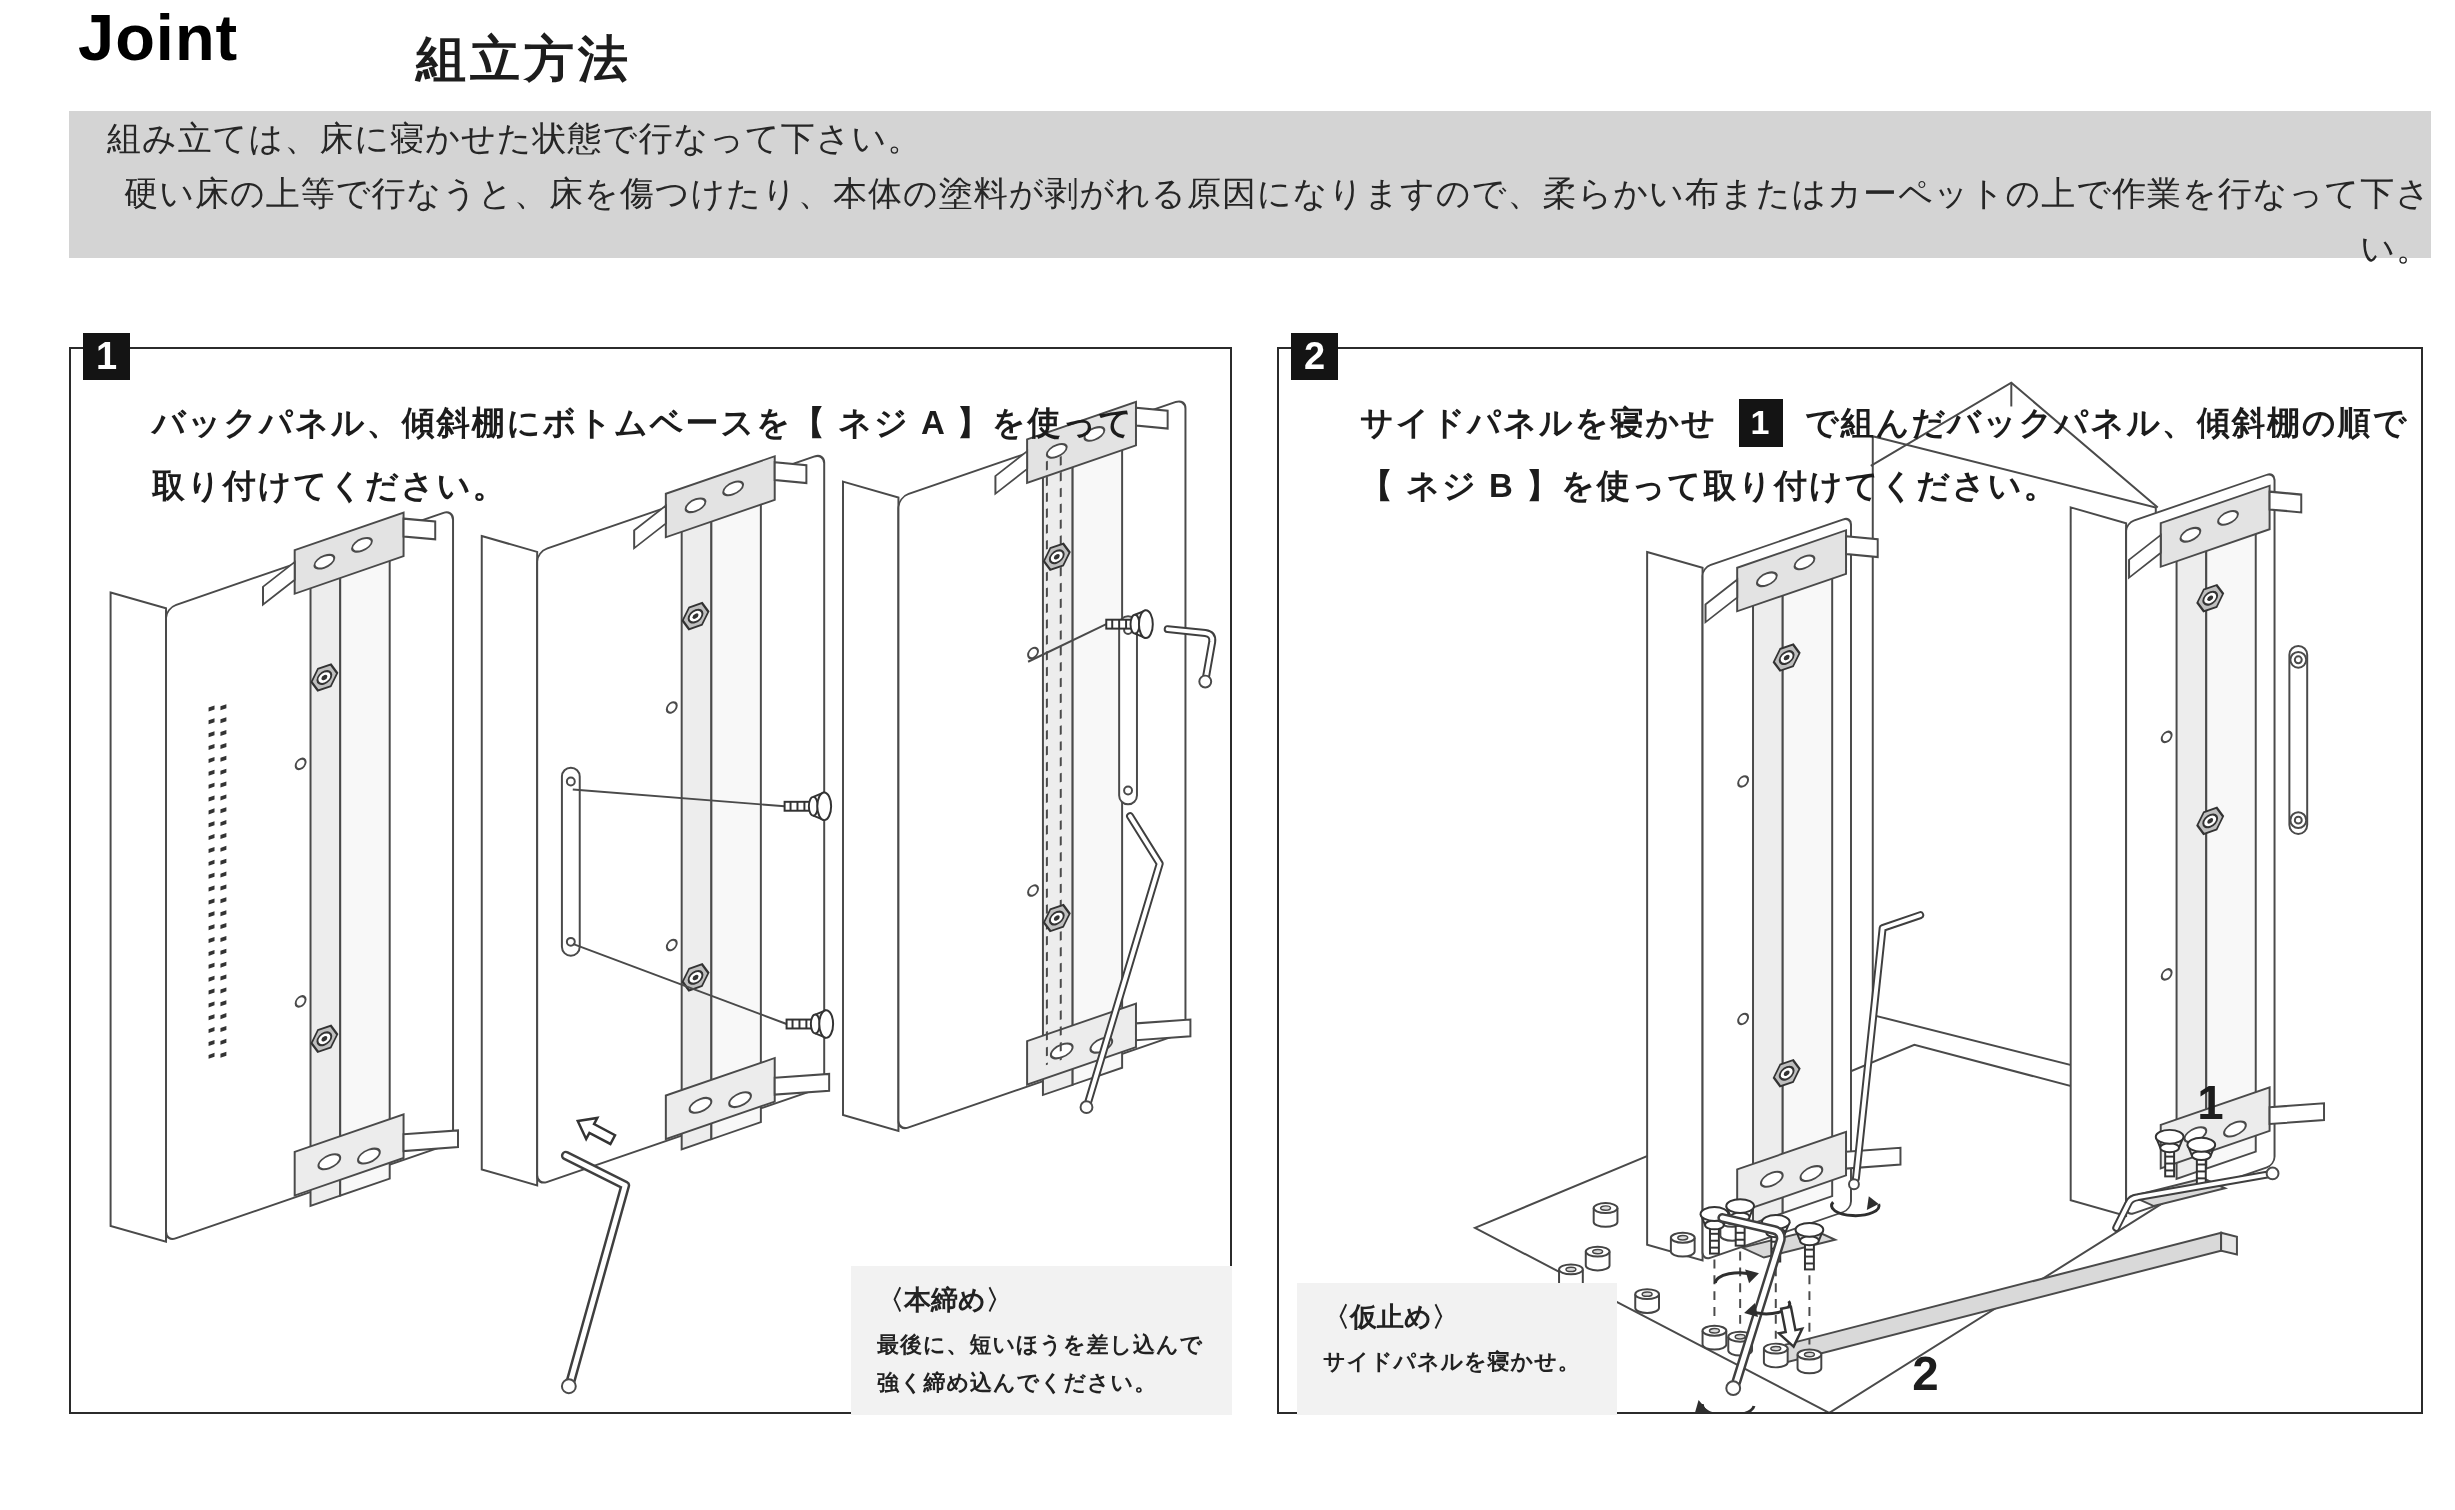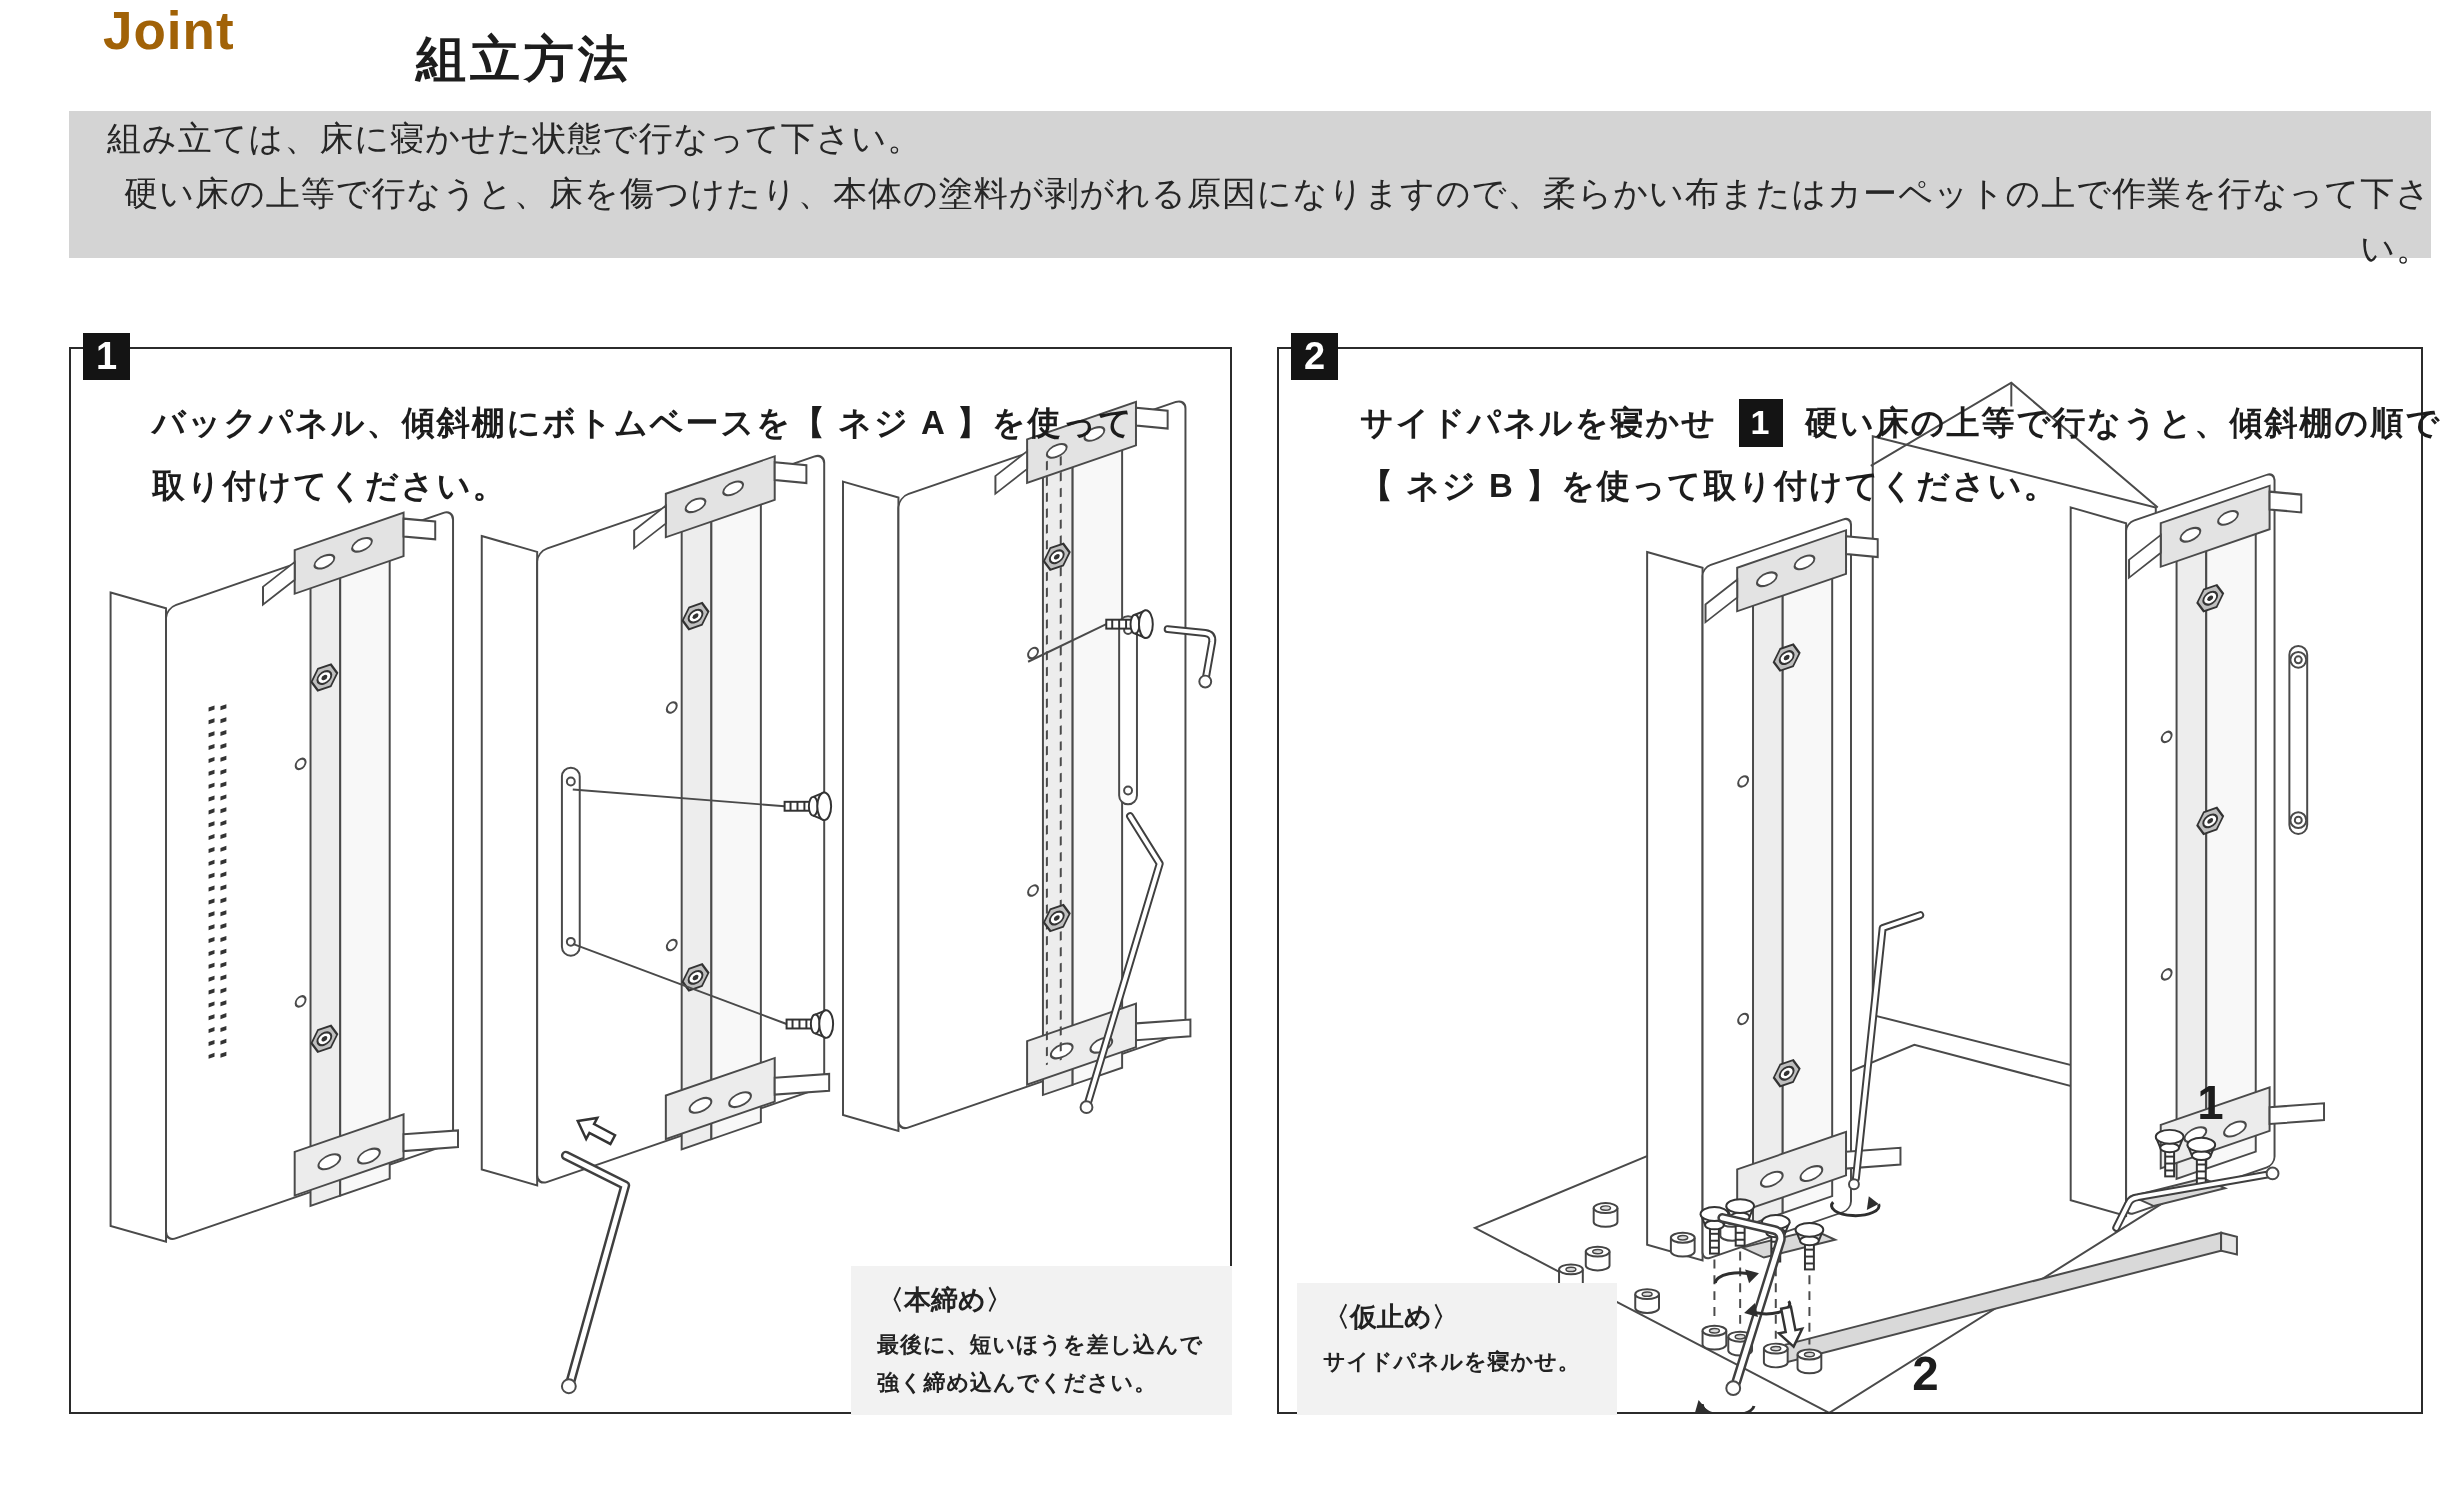--- a/index.html
+++ b/index.html
@@ -1,19 +1,19 @@
 <!DOCTYPE html>
 <html><head>
 <meta charset="utf-8">
 <style>
   html,body{margin:0;padding:0;background:#ffffff;}
   .page{position:relative;width:2455px;height:1511px;background:#fff;overflow:hidden;
         font-family:"Liberation Sans","DejaVu Sans",sans-serif;color:#222;}
   
-  .brand{position:absolute;left:103px;top:0px;font-size:53px;font-weight:bold;color:#a16207;letter-spacing:1px;}
+  .brand{position:absolute;left:78px;top:0px;font-size:65px;font-weight:bold;color:#000000;letter-spacing:1px;}
   .subtitle{position:absolute;left:416px;top:26px;font-size:50px;font-weight:bold;color:#1d1d1d;letter-spacing:4px;font-family:Liberation Serif, serif;}
   
   .notice{position:absolute;left:69px;top:111px;width:2362px;height:147px;background:#d4d4d4;}
   .notice .nline{margin:0;padding:0 0 0 38px;font-size:34px;line-height:55px;color:#262626;letter-spacing:1px;}
   .notice .nline.first{padding-top:0;}
   .notice .nline.second{text-indent:10px;text-align:right;}
   
   .panel{position:absolute;top:347px;height:1067px;border:2px solid #2b2b2b;background:#fff;box-sizing:border-box;}
   .panel.p1{left:69px;width:1163px;}
   .panel.p2{left:1277px;width:1146px;}
@@ -183,21 +183,21 @@
       </div>
     </div>
   </section>
 
   <section class="panel p2">
     <div class="badge">2</div>
     <div class="steptext">
       <div class="row">
         <span>サイドパネルを寝かせ</span>
         <span class="inline-badge">1</span>
-        <span>硬い床の上等で行なうと、傾斜棚の順で</span>
+        <span>で組んだバックパネル、傾斜棚の順で</span>
       </div>
       <div class="row">【 ネジ B 】を使って取り付けてください。</div>
     </div>
 
     <svg class="diagram" width="1142" height="1063" viewBox="0 0 1154 1074">
 
       <polygon class="fw" points="198,888 642,703 998,797 556,1075"></polygon>
 
       <g>
         <polygon class="fw" points="600,88 886,160 886,745 600,673"></polygon>

